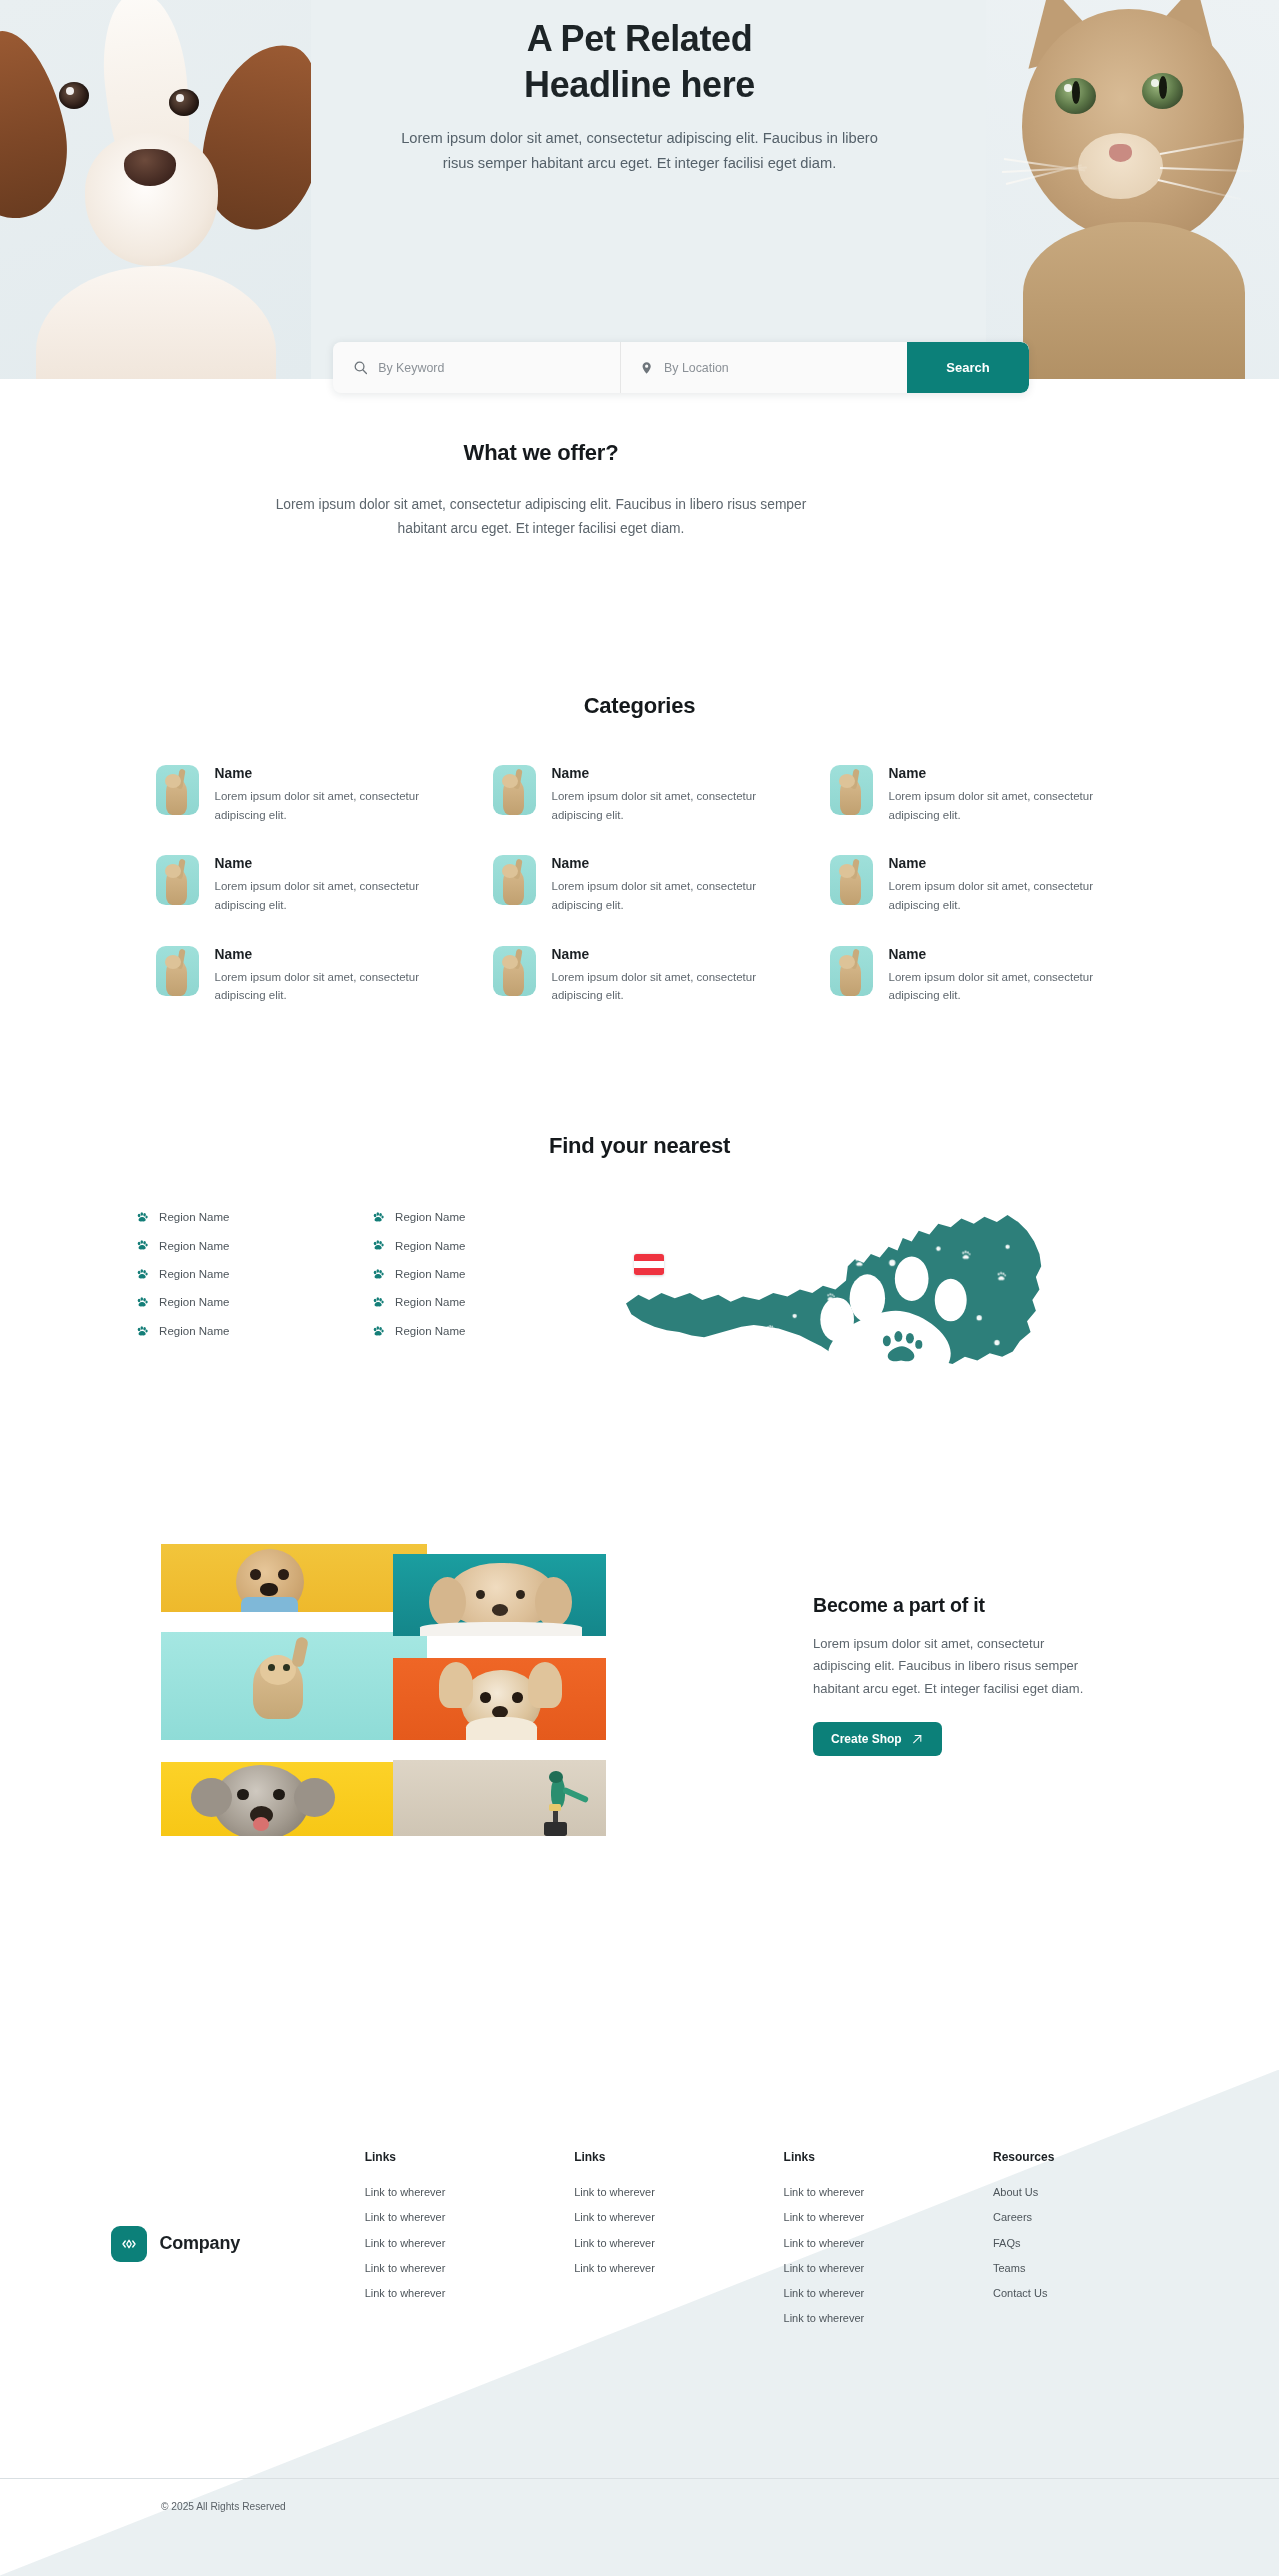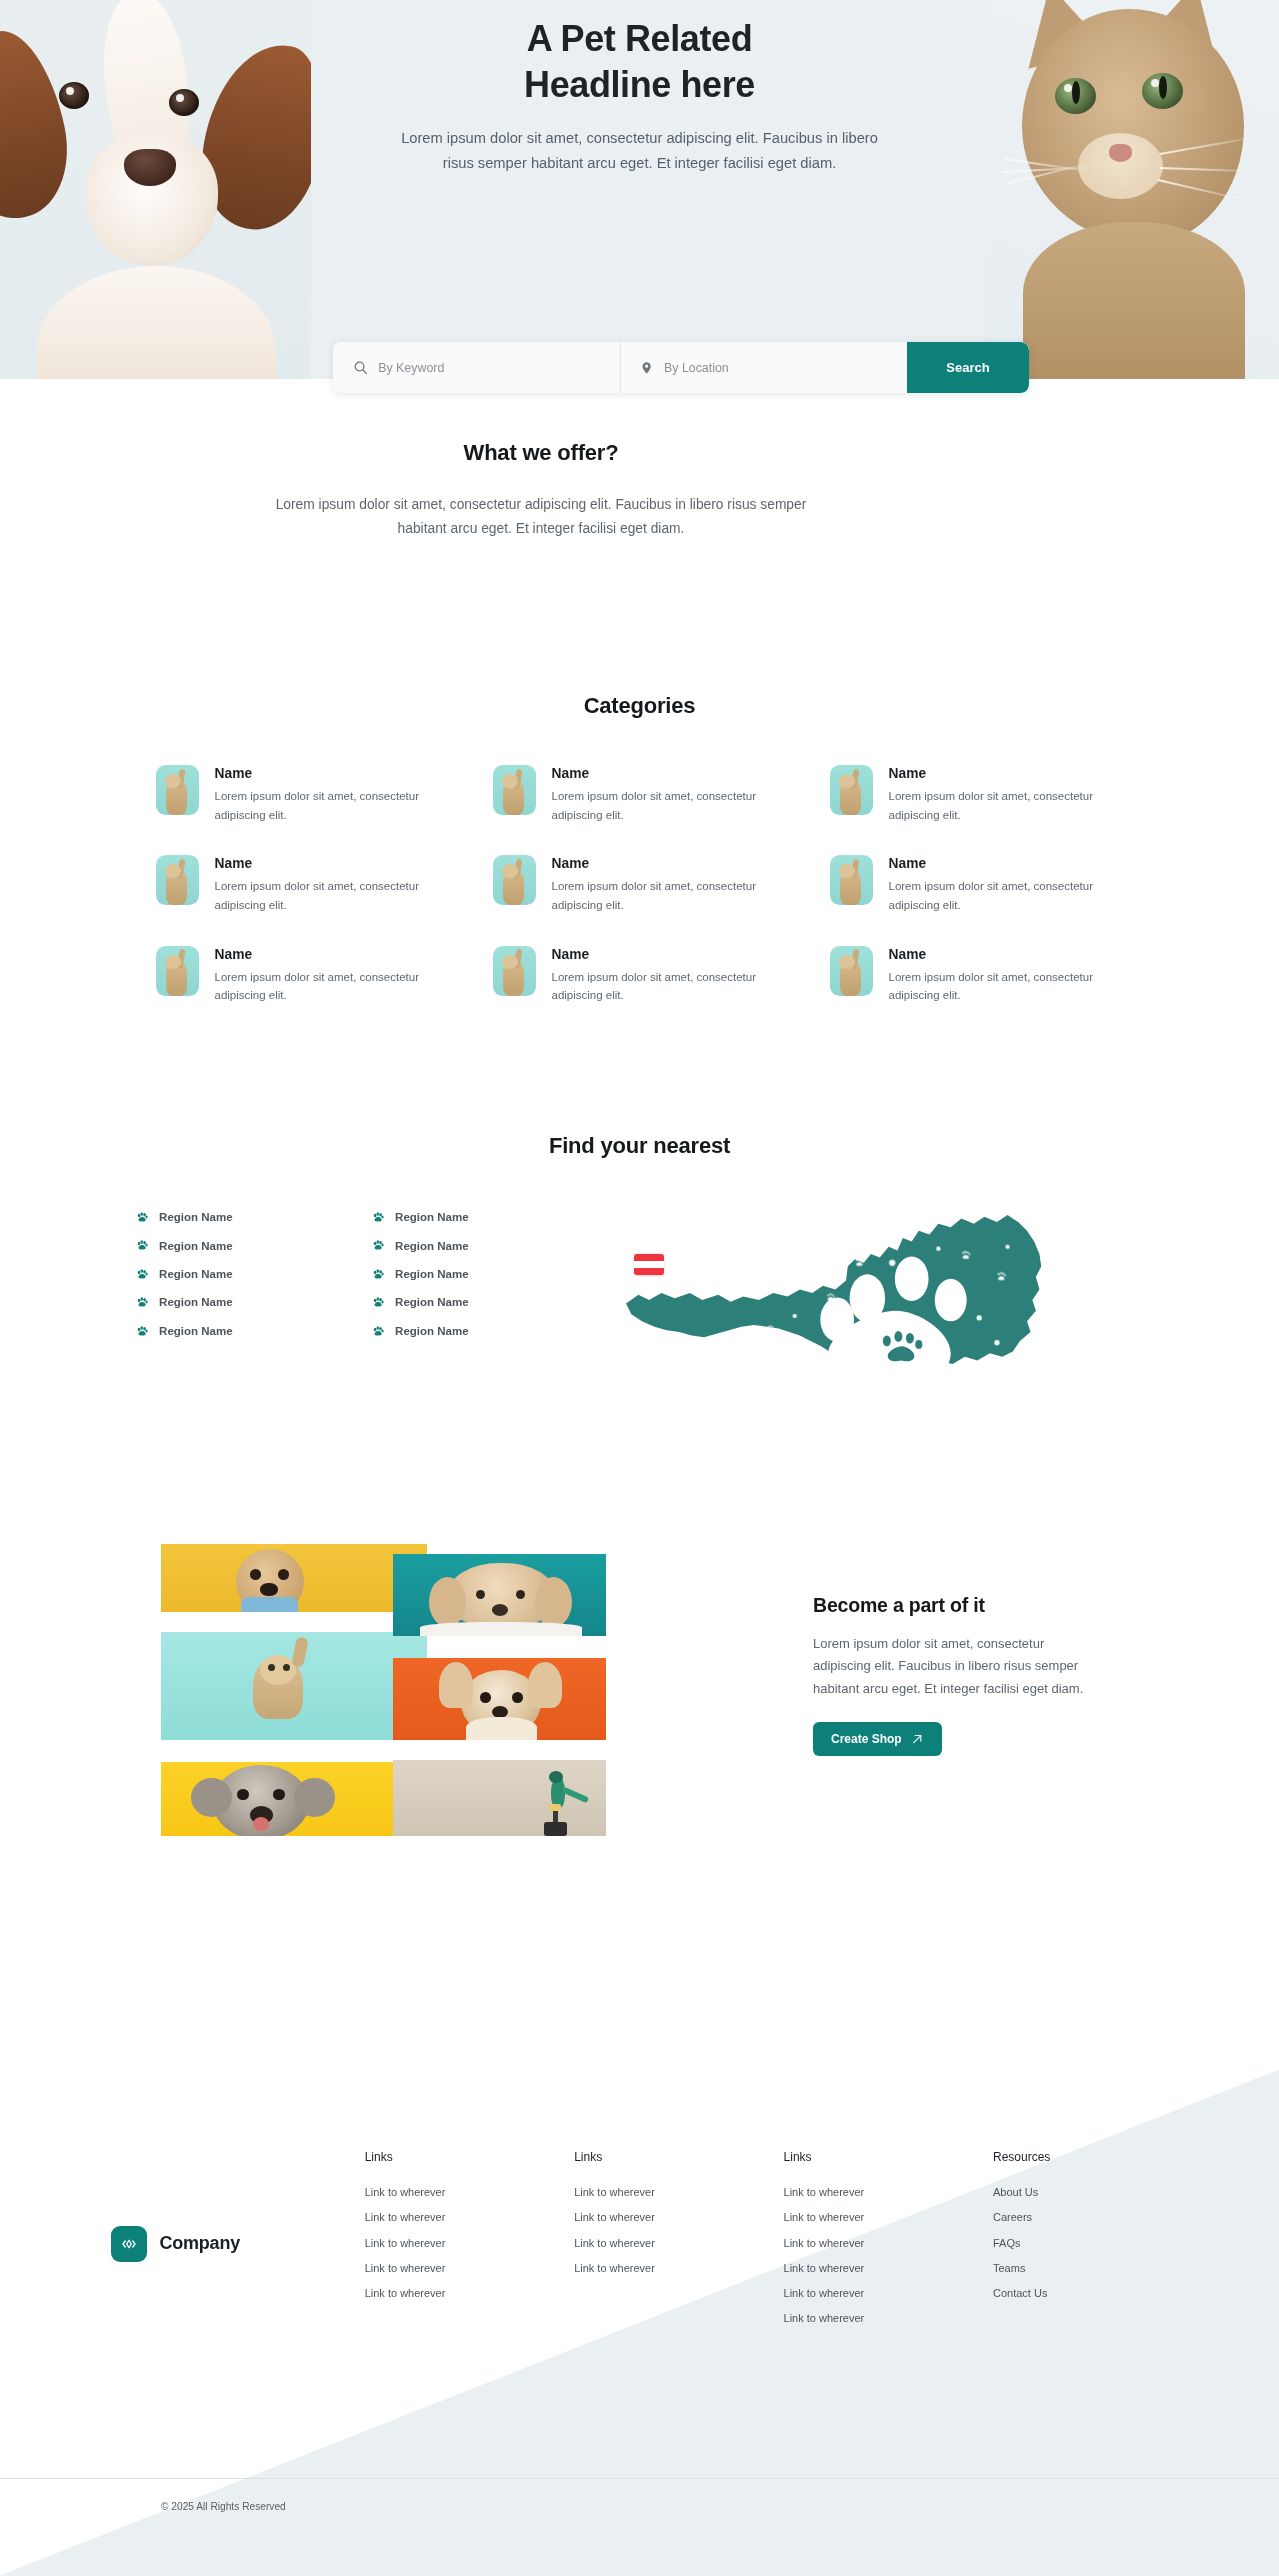--- a/index.html
+++ b/index.html
@@ -307,21 +307,20 @@
     display: grid;
     grid-template-columns: repeat(2, 1fr);
     grid-auto-flow: column;
     grid-template-rows: repeat(5, auto);
     row-gap: 16px;
   }
   .region {
     display: flex; align-items: center; gap: 10.7px;
     font-size: 11.5px; color: #4d555b;
     cursor: pointer;
-    font-weight: bold;
   }
   .map-wrap {
     flex: 1;
     position: relative;
     height: 195px;
     padding-left: 18px;
   }
 
   
   .gallery { position:absolute; left: 161px; top: 1544px; width: 266px; }
@@ -373,21 +372,21 @@
   }
   .fcol-brand { width: 258px; display:flex; align-items:center; gap: 12.4px; }
   .logo-box {
     width: 36px; height: 36px; border-radius: 9px;
     background: #0c8079;
     display:flex; align-items:center; justify-content:center;
   }
   .brand-name { font-size: 18px; font-weight: 700; color: #1b2024; letter-spacing:-0.2px; }
   .fcol { width: 213px; }
   .fcol:last-child { width: 178px; }
-  .fcol-h { font-size: 12px; font-weight: 400; color: #1b2024; margin-bottom: 22px; }
+  .fcol-h { font-size: 12px; font-weight: 700; color: #1b2024; margin-bottom: 22px; }
   .flink {
     display: block;
     font-size: 11px; color: #4d555b;
     margin-bottom: 13.3px; text-decoration: none; cursor: pointer;
   }
   .footer-rule {
     position: absolute;
     left: 0; top: 2478px; width: 1279px; height: 0.9px;
     background: #d9dfe2;
     z-index: 3;

